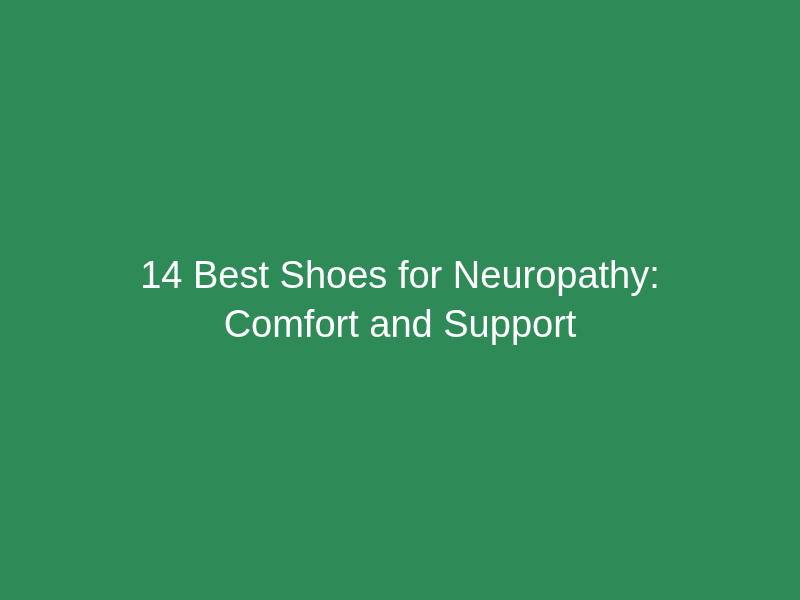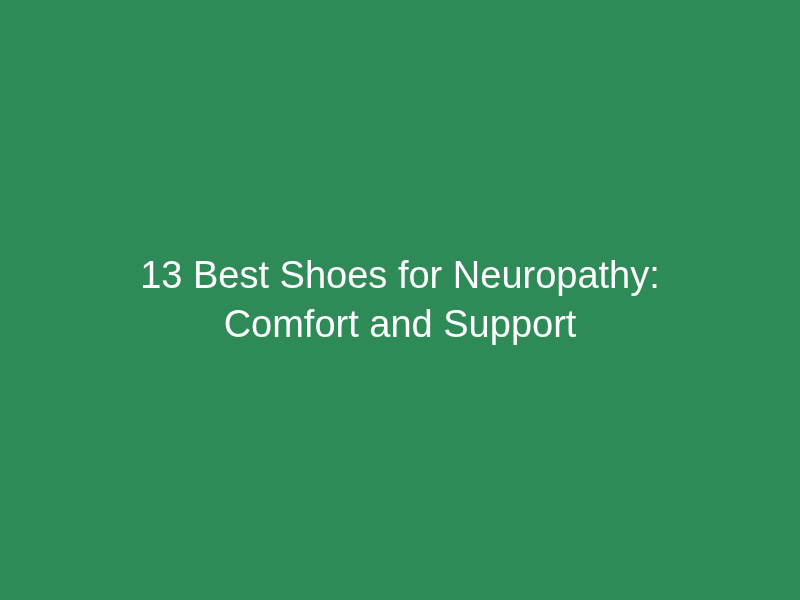--- a/index.html
+++ b/index.html
@@ -45,17 +45,17 @@
     word-wrap: break-word;
   }
 </style>
 </head>
 <body>
 
 <div class="placeholder-card">
 
   <div class="title-block">
 
-    <h1 class="placeholder-title">13 Best Shoes for Neuropathy: Comfort and Support</h1>
+    <h1 class="placeholder-title">14 Best Shoes for Neuropathy: Comfort and Support</h1>
 
   </div>
 
 </div>
 
 </body></html>

